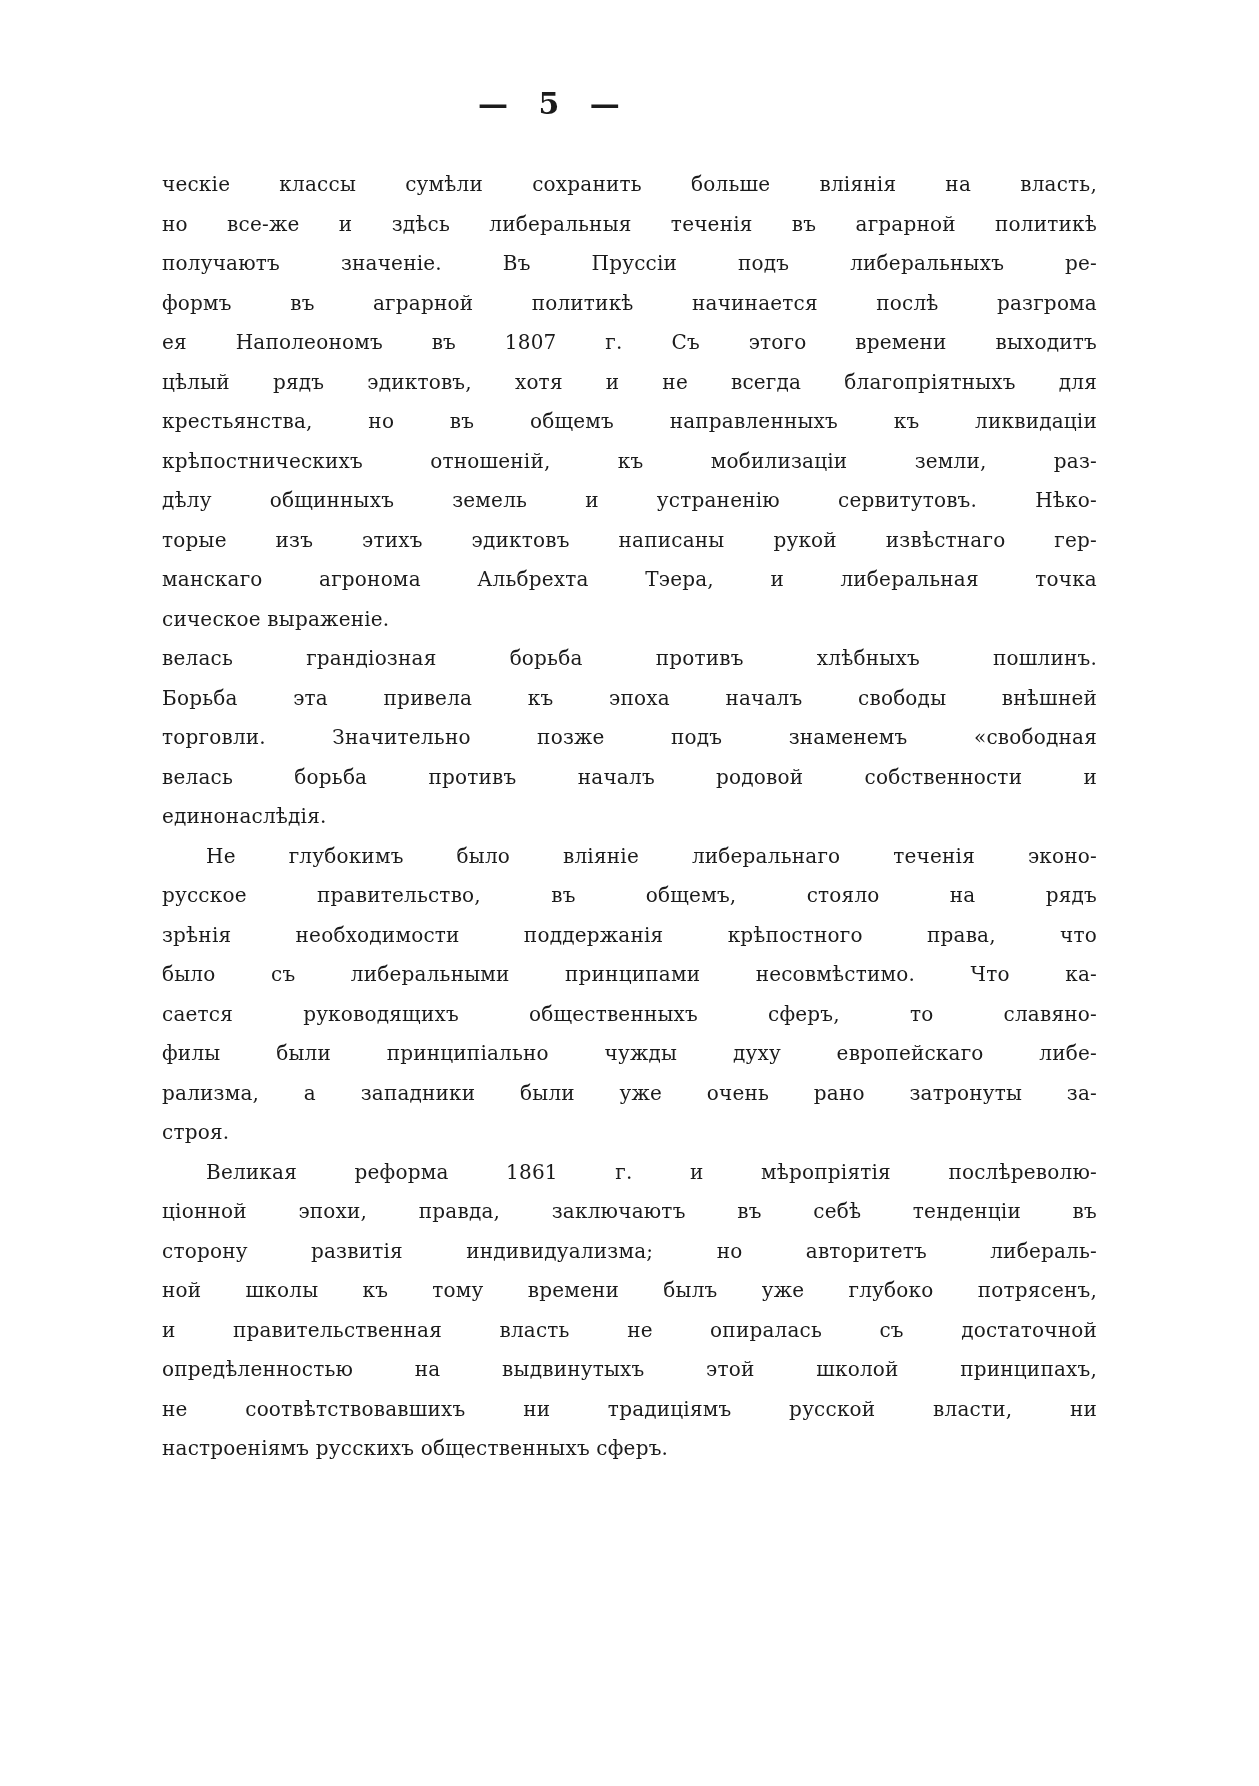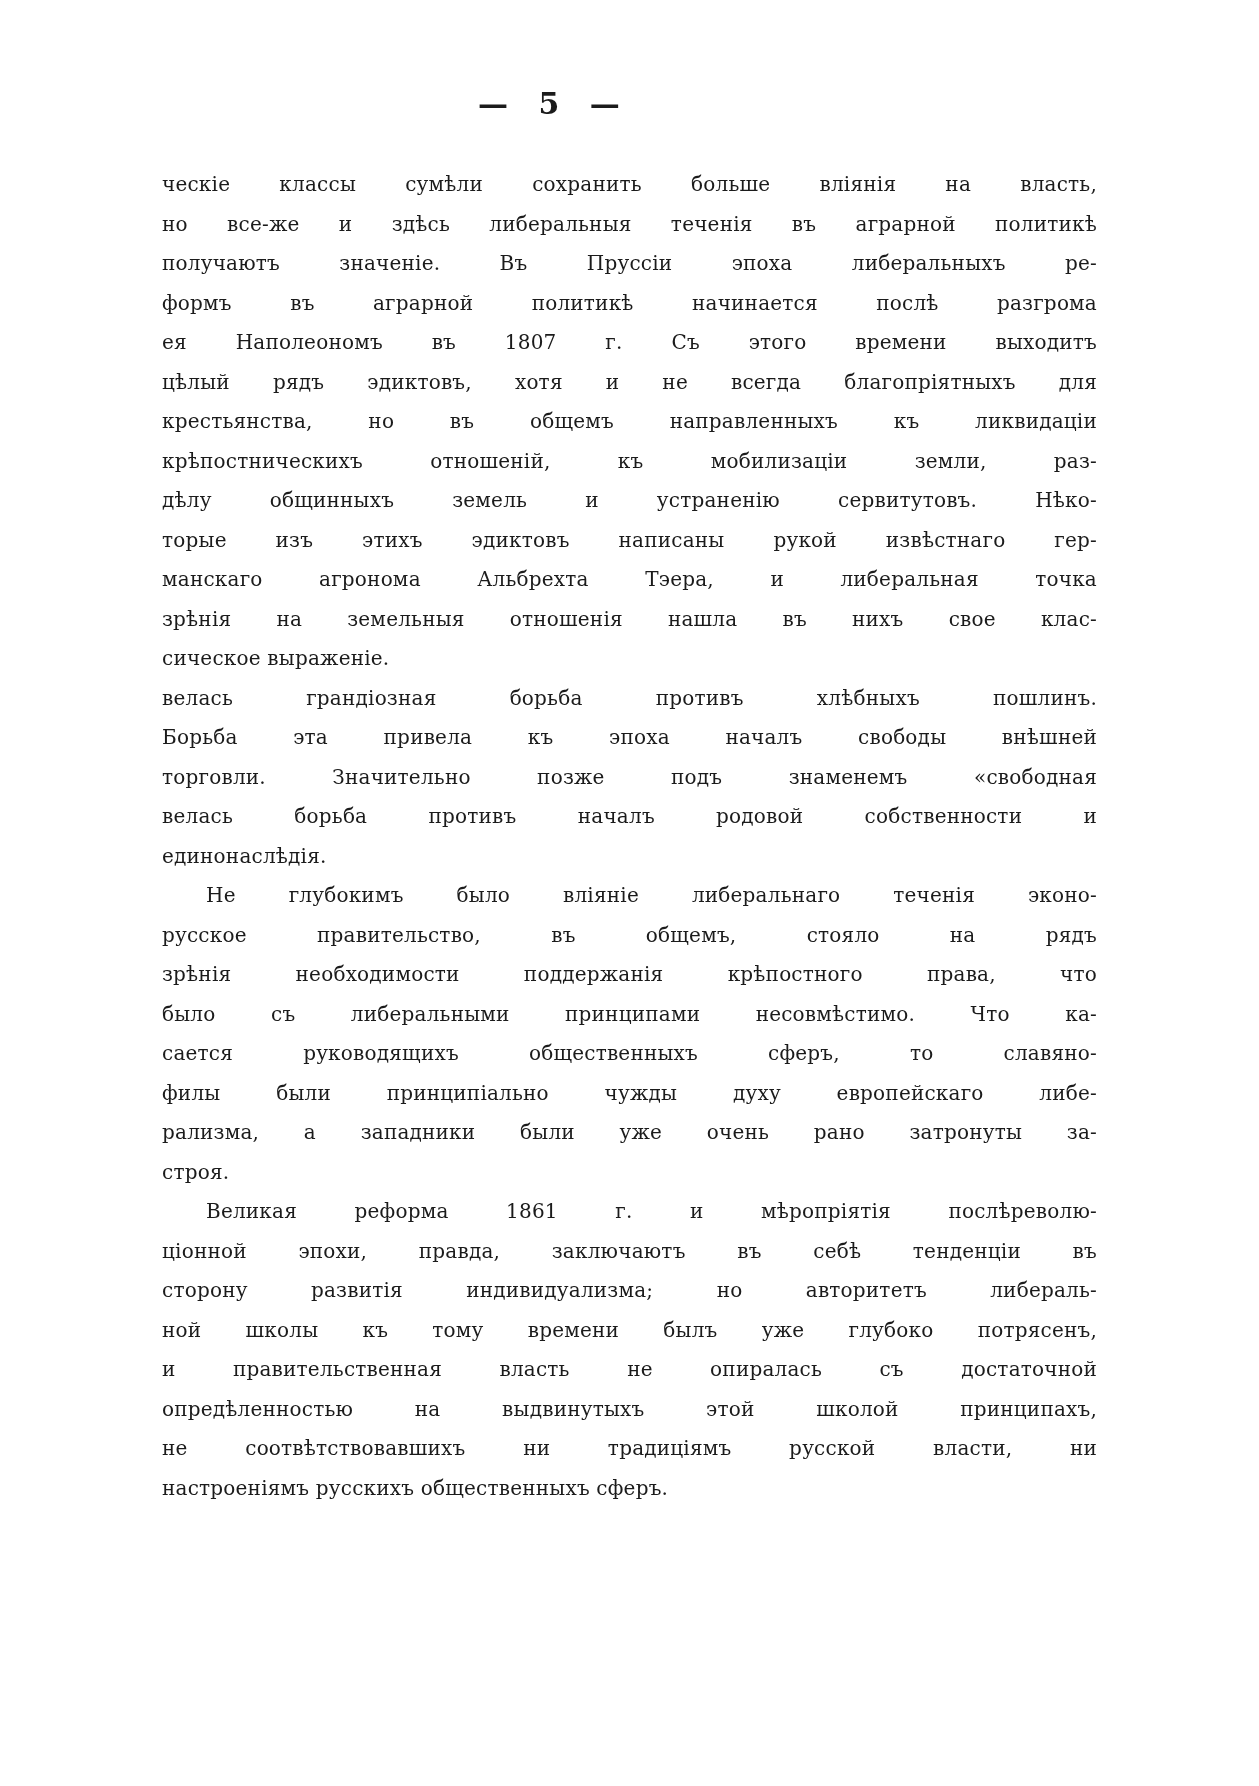--- a/index.html
+++ b/index.html
@@ -56,30 +56,29 @@
 </style>
 </head>
 <body>
 
 <div class="page">
   <div class="page-number">— 5 —</div>
   <div class="text-block">
       <div class="paragraph">
         <div class="line justify">ческіе классы сумѣли сохранить больше вліянія на власть,</div>
         <div class="line justify">но все-же и здѣсь либеральныя теченія въ аграрной политикѣ</div>
-        <div class="line justify">получаютъ значеніе. Въ Пруссіи эпоха либеральныхъ ре-</div>
+        <div class="line justify">получаютъ значеніе. Въ Пруссіи подъ либеральныхъ ре-</div>
         <div class="line justify">формъ въ аграрной политикѣ начинается послѣ разгрома</div>
         <div class="line justify">ея Наполеономъ въ 1807 г. Съ этого времени выходитъ</div>
         <div class="line justify">цѣлый рядъ эдиктовъ, хотя и не всегда благопріятныхъ для</div>
         <div class="line justify">крестьянства, но въ общемъ направленныхъ къ ликвидаціи</div>
         <div class="line justify">крѣпостническихъ отношеній, къ мобилизаціи земли, раз-</div>
         <div class="line justify">дѣлу общинныхъ земель и устраненію сервитутовъ. Нѣко-</div>
         <div class="line justify">торые изъ этихъ эдиктовъ написаны рукой извѣстнаго гер-</div>
         <div class="line justify">манскаго агронома Альбрехта Тэера, и либеральная точка</div>
-        <div class="line justify">зрѣнія на земельныя отношенія нашла въ нихъ свое клас-</div>
         <div class="line last">сическое выраженіе.</div>
       </div>
       <div class="paragraph">
         <div class="line justify">велась грандіозная борьба противъ хлѣбныхъ пошлинъ.</div>
         <div class="line justify">Борьба эта привела къ эпоха началъ свободы внѣшней</div>
         <div class="line justify">торговли. Значительно позже подъ знаменемъ «свободная</div>
         <div class="line justify">велась борьба противъ началъ родовой собственности и</div>
         <div class="line last">единонаслѣдія.</div>
       </div>
       <div class="paragraph">

